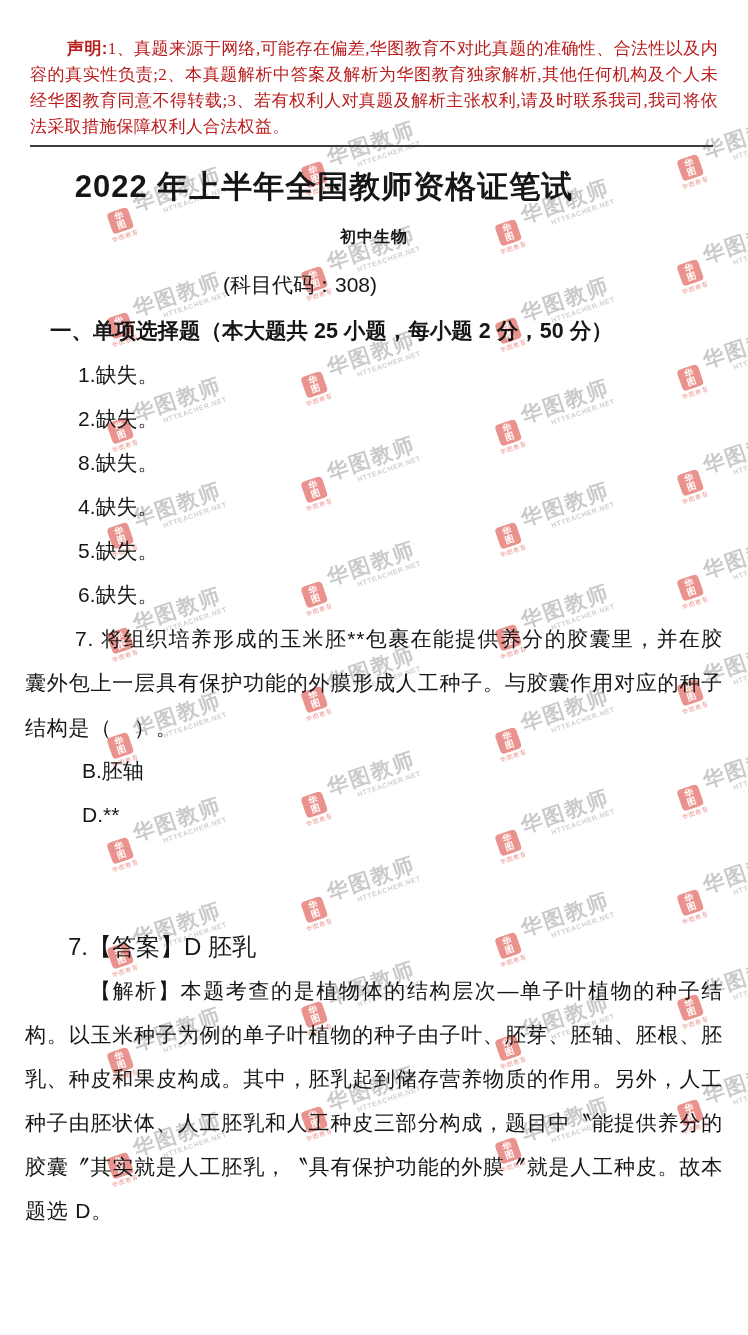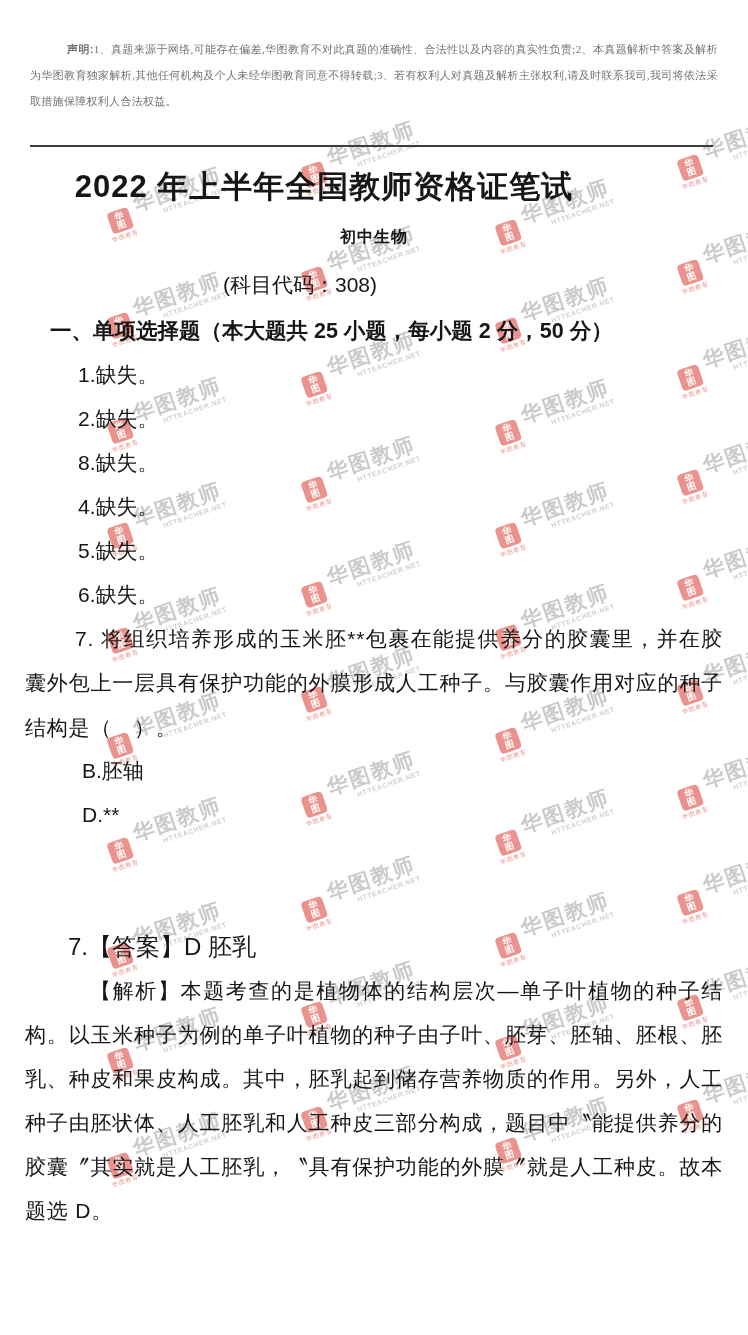--- a/index.html
+++ b/index.html
@@ -31,21 +31,21 @@
   }
   .wm-domain {
     font-size:7px; font-weight:700; color:rgba(185,184,184,.78);
     letter-spacing:.6px; margin-top:-2px; margin-left:26px;
   }
   
   .content-block { position:absolute; z-index:1; color:#161616; }
   .disclaimer {
     top:36px; left:30px; width:688px;
     font-family:"Liberation Serif","DejaVu Serif",serif;
-    font-size:11px; line-height:26px; color:#737373;
+    font-size:17px; line-height:26px; color:#b91c1c;
     text-align:justify; text-indent:37px; letter-spacing:.3px;
   }
   .disclaimer .dz-label { font-weight:700; font-family:"Liberation Sans","DejaVu Sans",sans-serif; }
   .rule { top:145px; left:30px; width:683px; height:2px; background:#3d3d3d; }
   .doc-title { top:163px; left:0; width:648px; text-align:center;
     font-size:31px; font-weight:700; line-height:48px; letter-spacing:1px; }
   .doc-subtitle { top:215px; left:0; width:748px; text-align:center;
     font-size:16px; font-weight:700; line-height:44px; letter-spacing:1px; }
   .doc-code { top:263px; left:0; width:600px; text-align:center;
     font-size:21px; line-height:44px; }

